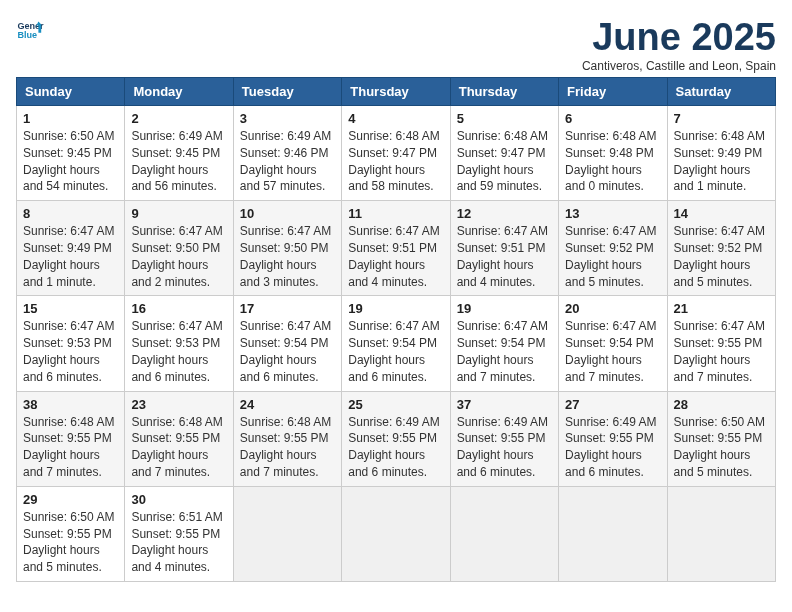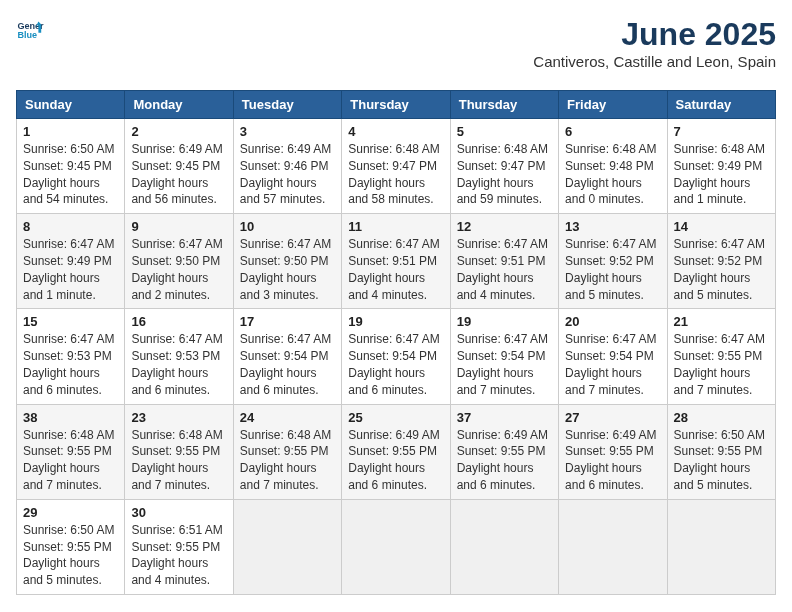--- a/index.html
+++ b/index.html
@@ -22,32 +22,32 @@
       gap: 4px;
     }
     .logo-icon {
       width: 28px;
       height: 28px;
     }
     .title-area {
       text-align: right;
     }
     .main-title {
-      font-size: 32px;
+      font-size: 38px;
       font-weight: bold;
       color: #1a3a5c;
     }
     .subtitle {
-      font-size: 15px;
+      font-size: 12px;
       color: #333;
     }
     .calendar {
       width: 100%;
       border-collapse: collapse;
-      margin-top: 20px;
+      margin-top: 4px;
     }
     .calendar th {
       background: #2a6099;
       color: #fff;
       text-align: left;
       padding: 6px 8px;
       font-size: 13px;
       font-weight: bold;
       border: 1px solid #1a4a7a;
     }

